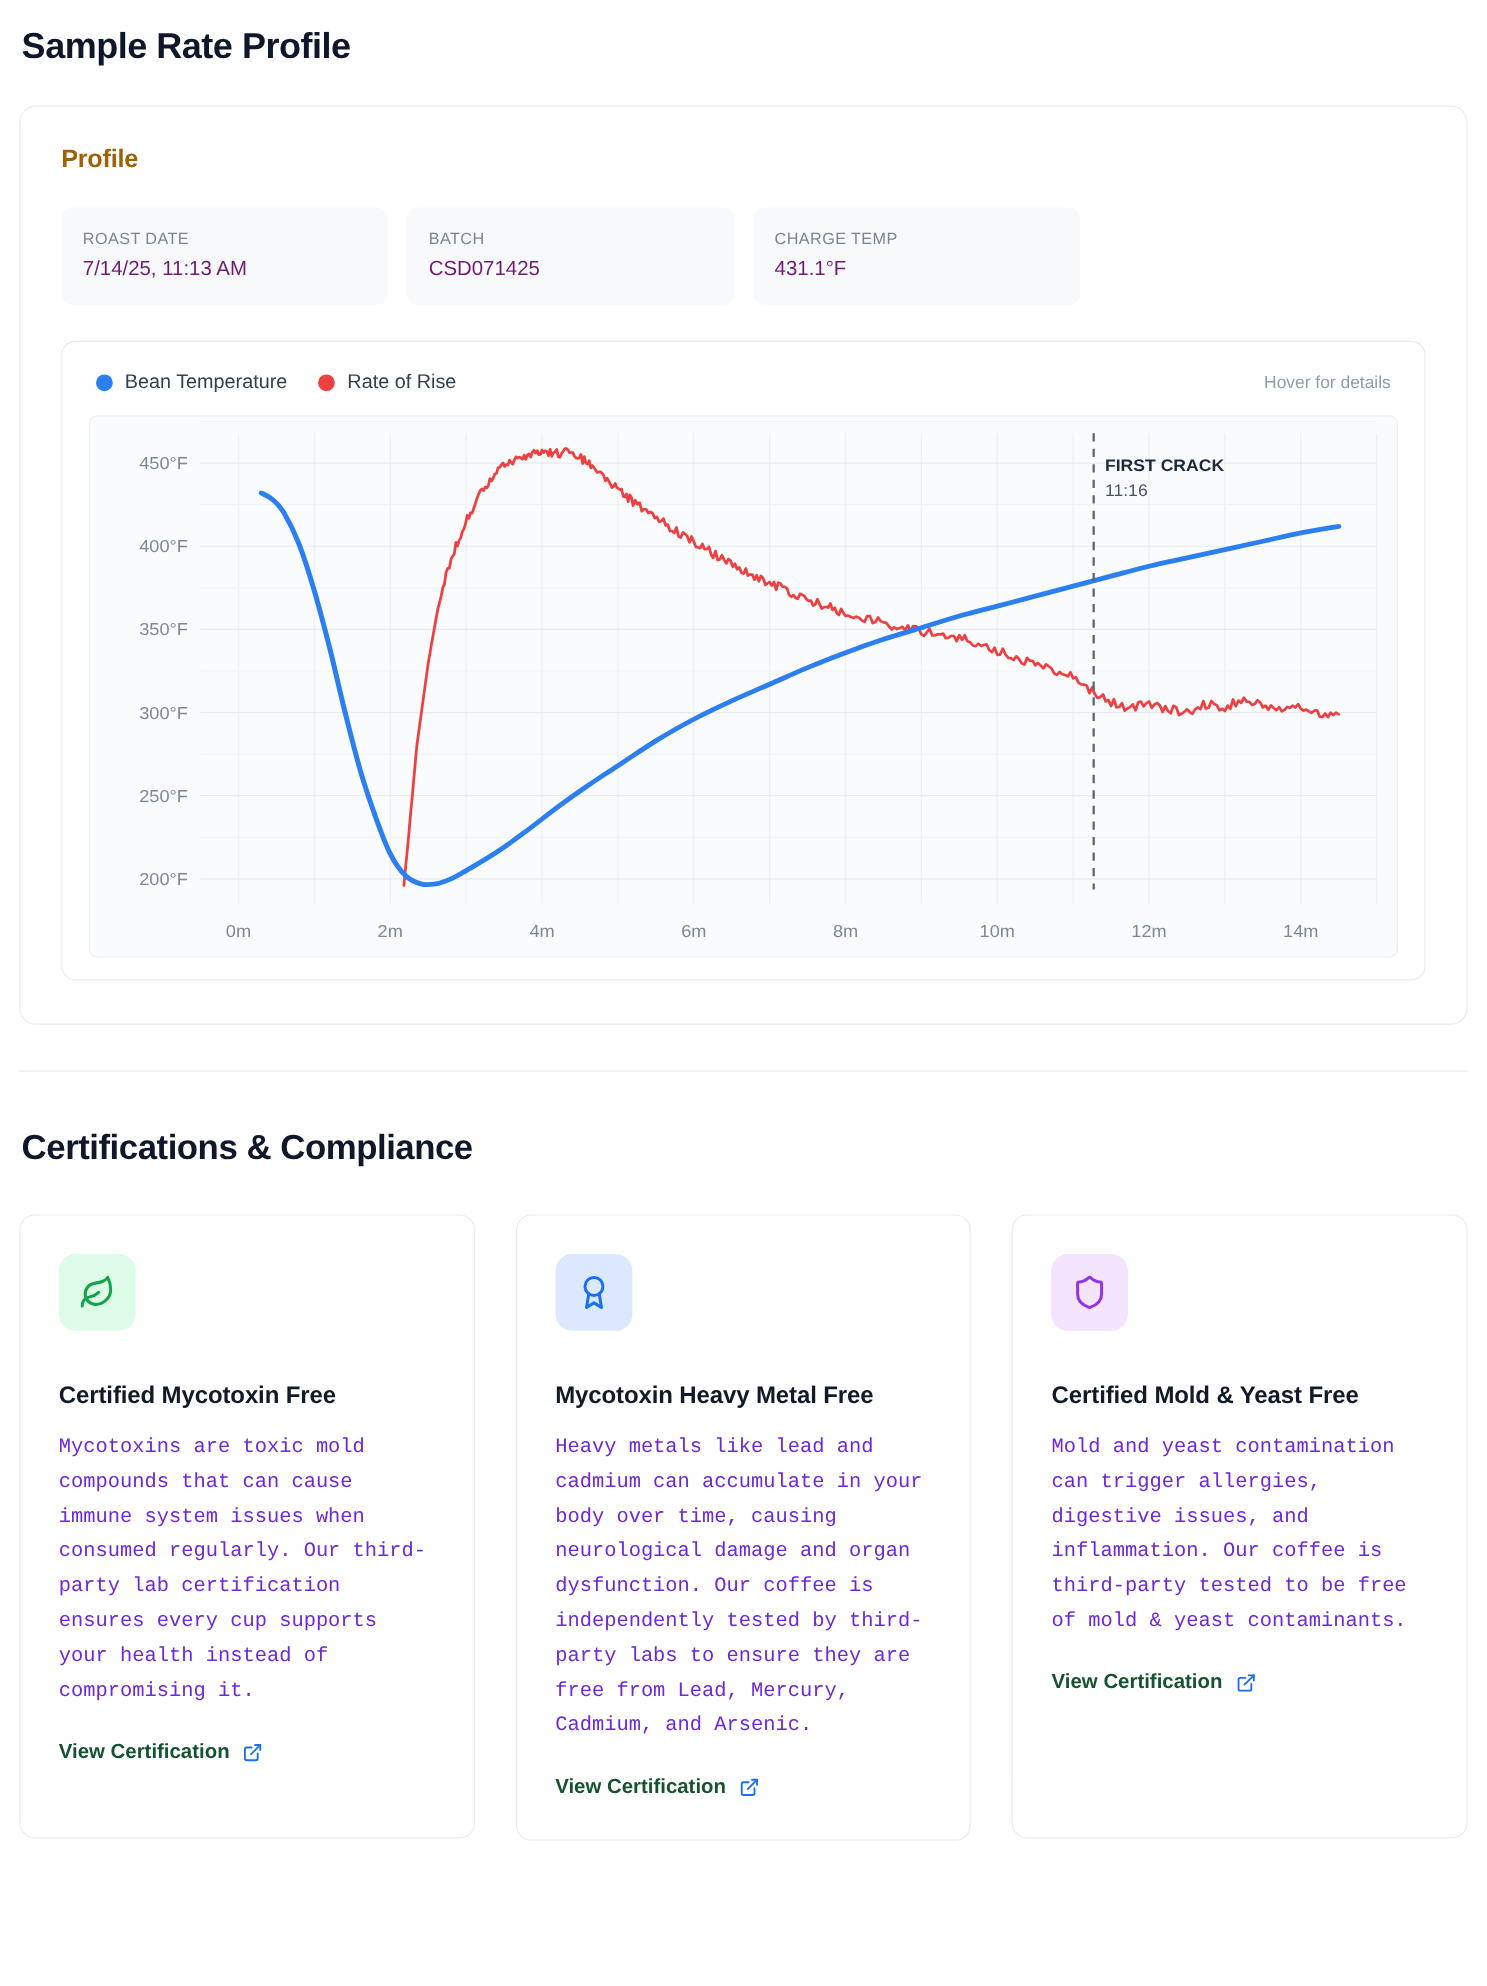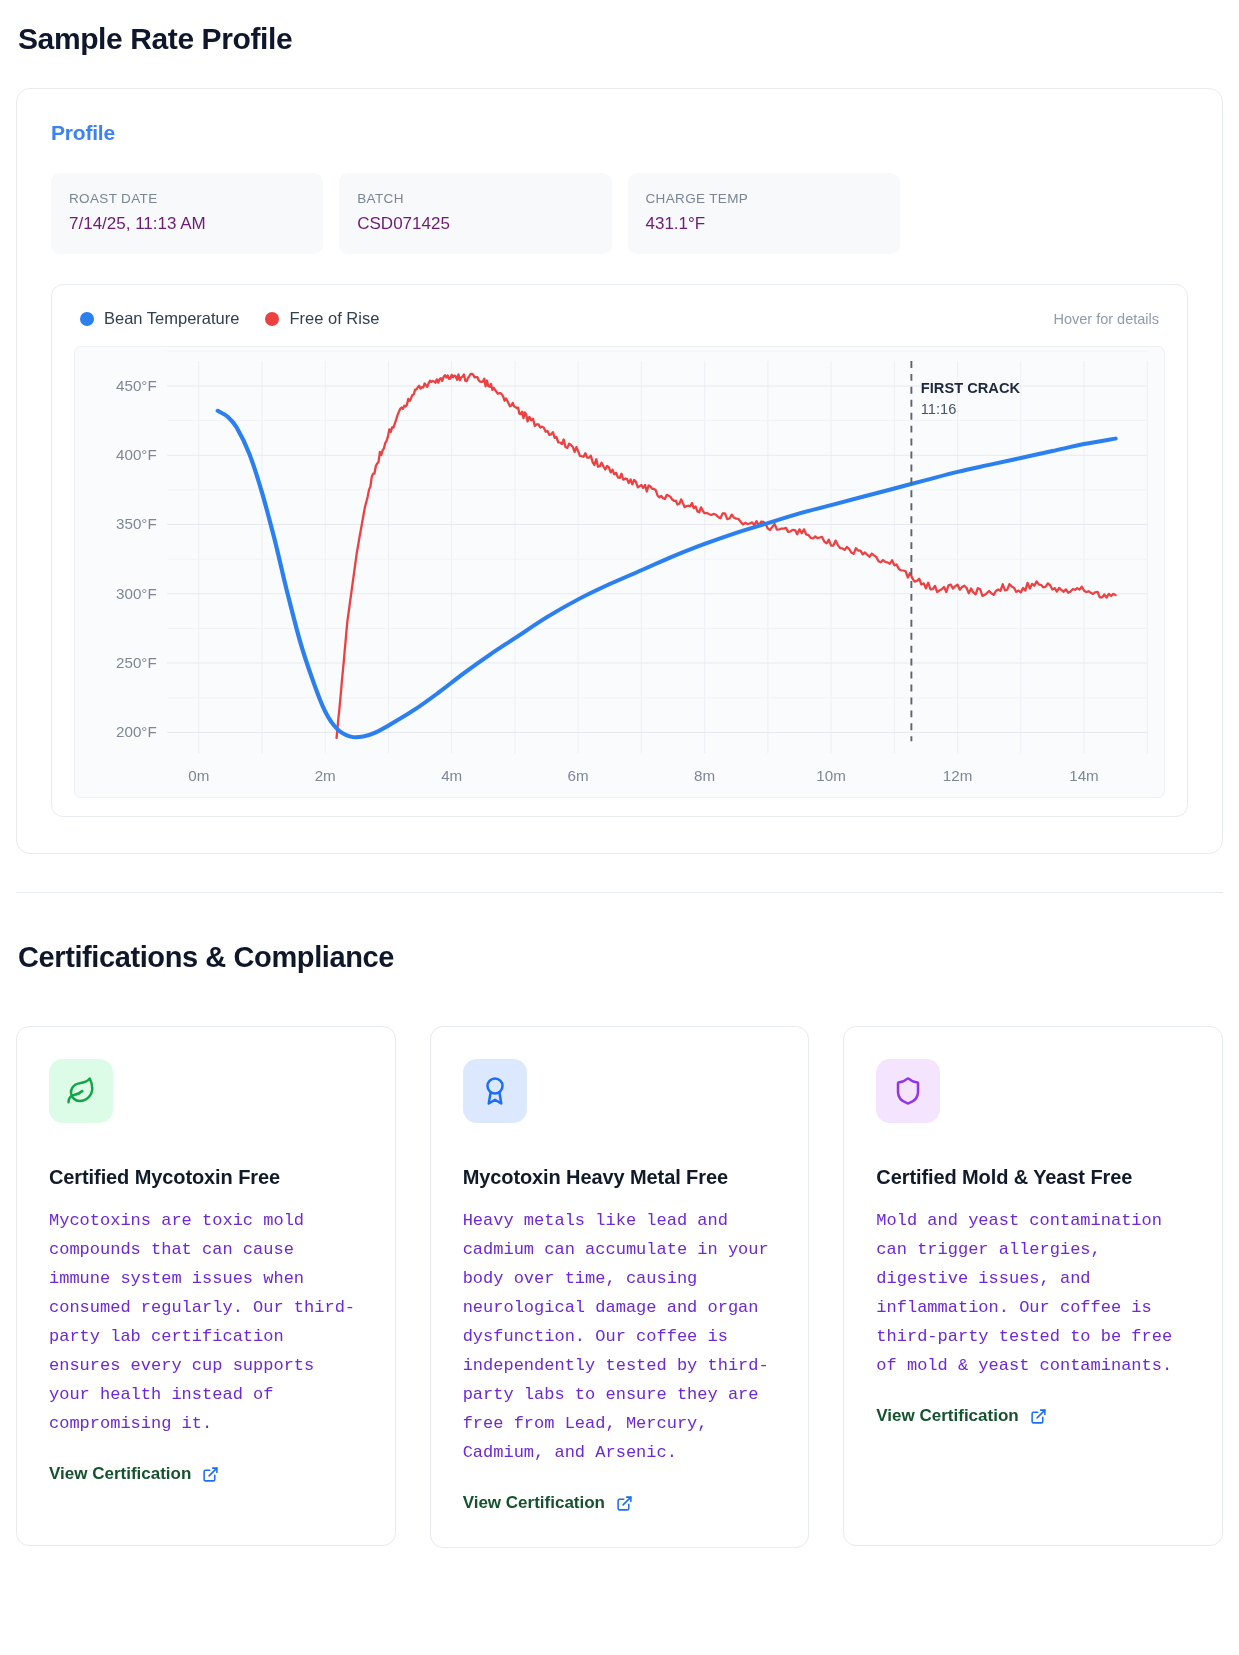--- a/index.html
+++ b/index.html
@@ -24,21 +24,21 @@
   .profile-card {
     margin-top: 32px;
     border: 1px solid #e7ebf0;
     border-radius: 14px;
     background: #ffffff;
     padding: 32px 34px 36px 34px;
   }
   .section-label {
     font-size: 21px;
     font-weight: 600;
-    color: #3b82f6;
+    color: #a16207;
     letter-spacing: -0.2px;
   }
 
   .stats-row {
     display: grid;
     grid-template-columns: repeat(4, 1fr);
     gap: 16px;
     margin-top: 28px;
   }
   .stat-box {
@@ -97,21 +97,21 @@
   .h2-title {
     margin-top: 48px;
     font-size: 29px;
     font-weight: 700;
     color: #0f172a;
     letter-spacing: -0.4px;
     padding-left: 2px;
   }
 
   .cert-grid {
-    margin-top: 52px;
+    margin-top: 38px;
     display: grid;
     grid-template-columns: repeat(3, 1fr);
     gap: 34px;
     align-items: start;
   }
   .cert-card {
     border: 1px solid #e7ebf0;
     border-radius: 13px;
     padding: 32px 32px 34px 32px;
     background: #fff;
@@ -174,21 +174,21 @@
 
   <div class="chart-panel">
     <div class="chart-head">
       <div class="legend">
         <div class="legend-item">
           <span class="legend-dot" id="dot-bean" style="background: rgb(43, 127, 239);"></span>
           <span class="legend-text">Bean Temperature</span>
         </div>
         <div class="legend-item">
           <span class="legend-dot" id="dot-ror" style="background: rgb(238, 64, 64);"></span>
-          <span class="legend-text">Free of Rise</span>
+          <span class="legend-text">Rate of Rise</span>
         </div>
       </div>
       <div class="hover-hint">Hover for details</div>
     </div>
 
     <div class="plot-wrap">
       <svg id="plot-svg" viewBox="0 0 1040 452" preserveAspectRatio="none">
           <line x1="118.19354838709677" y1="14" x2="118.19354838709677" y2="408" stroke="#edf0f4" stroke-width="1"></line>
           <line x1="178.5806451612903" y1="14" x2="178.5806451612903" y2="408" stroke="#edf0f4" stroke-width="1"></line>
           <line x1="238.96774193548387" y1="14" x2="238.96774193548387" y2="408" stroke="#edf0f4" stroke-width="1"></line>

